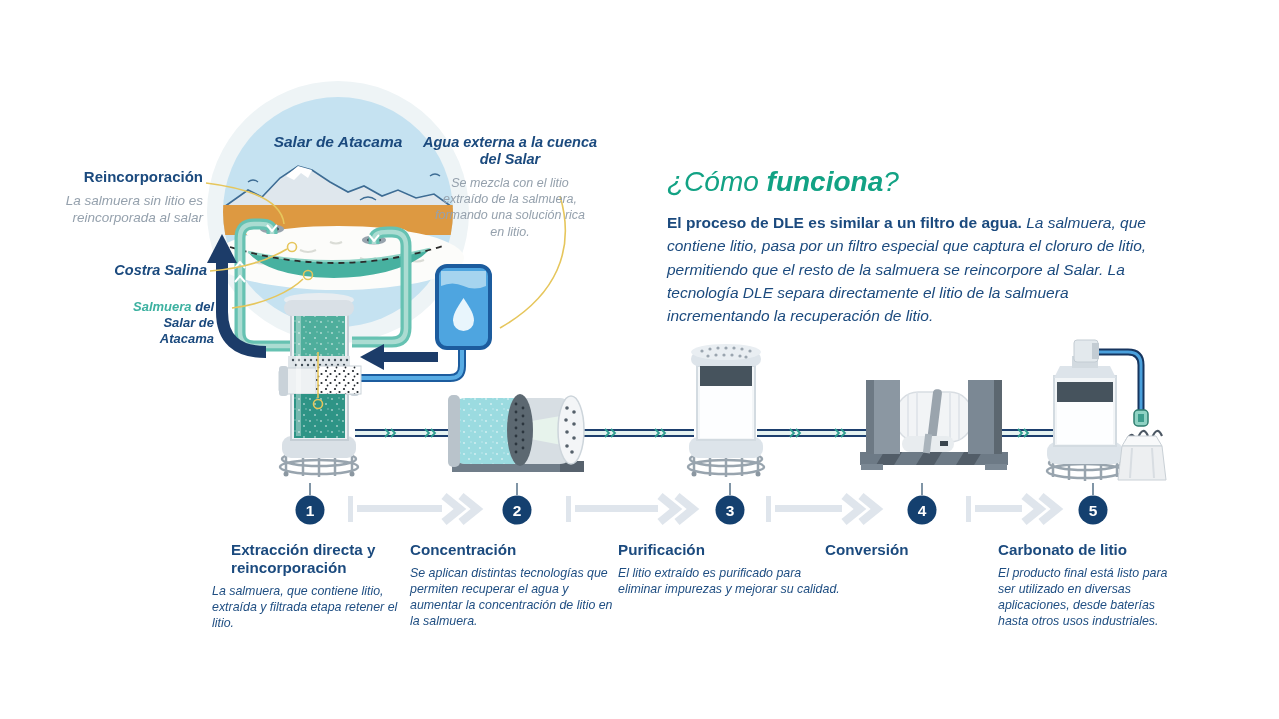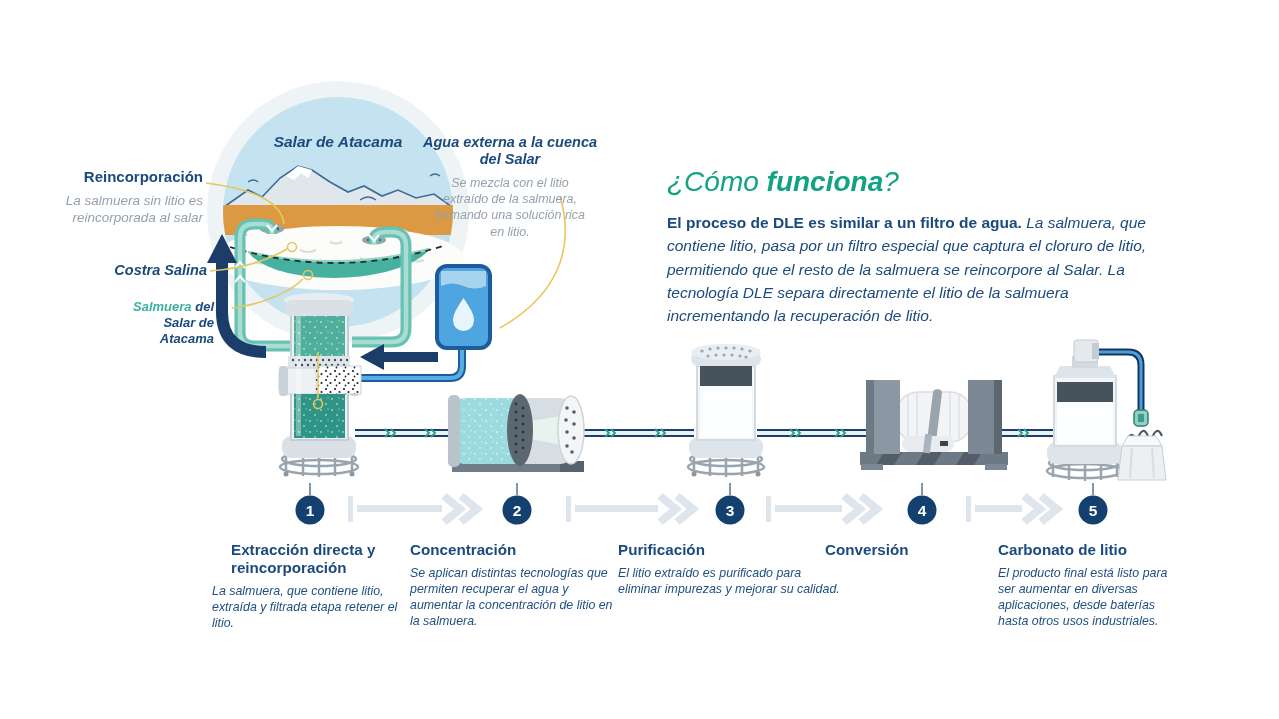--- a/index.html
+++ b/index.html
@@ -423,16 +423,16 @@
 </div>
 <div class="t step s3">
   <div class="ttl">Purificación</div>
   <div class="dsc">El litio extraído es purificado para eliminar impurezas y mejorar su calidad.</div>
 </div>
 <div class="t step s4">
   <div class="ttl">Conversión</div>
 </div>
 <div class="t step s5">
   <div class="ttl">Carbonato de litio</div>
-  <div class="dsc">El producto final está listo para ser aumentar en diversas aplicaciones, desde baterías hasta otros usos industriales.</div>
+  <div class="dsc">El producto final está listo para ser utilizado en diversas aplicaciones, desde baterías hasta otros usos industriales.</div>
 </div>
 
 </div>
 
 </body></html>

